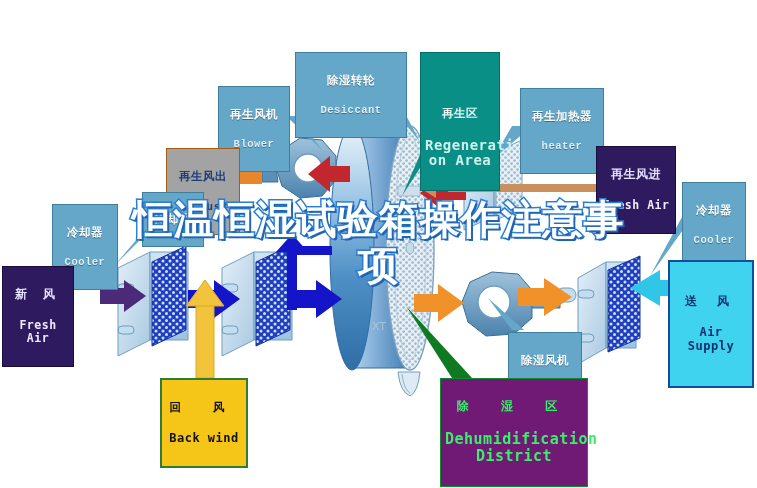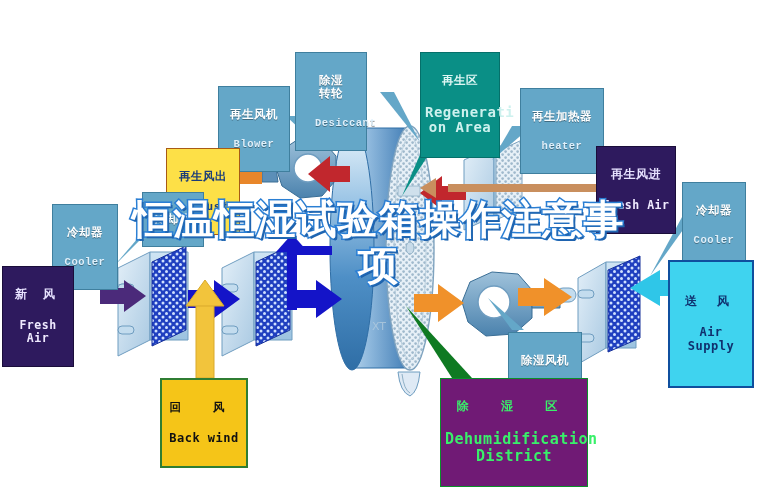--- a/index.html
+++ b/index.html
@@ -24,25 +24,25 @@
   .lbl .en{display:block;font-family:"DejaVu Sans Mono","Liberation Mono",monospace;font-weight:bold;}
 
   
   .sk{background:#64a7c8;border:1px solid #3f7f9e;color:#e8f6ff;
       text-shadow:0 1px 0 rgba(0,0,0,.35);}
   .sk .cn{color:#ffffff;font-size:11.5px;}
   .sk .en{color:#dff0fb;font-size:10.5px;font-family:Liberation Mono, monospace;}
 
   
   .teal{background:#0a8f86;border:1px solid #05706a;}
-  .teal .cn{color:#dff7f4;font-size:11.5px;}
+  .teal .cn{color:#dff7f4;font-size:11.5px;margin-top:33px;}
   .teal .en{color:#cdf1ee;font-size:14px;}
 
   
-  .orng{background:#fde047;border:1px solid #a85b15;}
+  .orng{background:#a3a3a3;border:1px solid #a85b15;}
   .orng .cn{color:#1b3d7a;font-size:11.5px;}
   .orng .en{color:#1b3d7a;font-size:11px;}
 
   
   .purp{background:#2e1a5e;border:1px solid #1a0d3a;text-align:center;}
   .purp .cn{color:#e7e2ff;font-size:12px;letter-spacing:6px;}
   .purp .en{color:#efeaff;font-size:11.5px;}
 
   
   .grn{background:#701a75;border:1px solid #0b8f2a;}
@@ -248,21 +248,21 @@
       <polygon points="286,116 296,116 322,150" fill="#64a7c8"></polygon>
       <polygon points="436,118 452,118 402,196" fill="#0a8f86"></polygon>
       <polygon points="512,126 532,126 492,160" fill="#64a7c8"></polygon>
       <polygon points="138,238 150,230 114,266" fill="#64a7c8"></polygon>
       <polygon points="688,206 700,206 650,276" fill="#64a7c8"></polygon>
       <polygon points="512,330 524,330 488,298" fill="#64a7c8"></polygon>
       <polygon points="452,378 472,378 406,306" fill="#0f7a22"></polygon>
     </g>
   </svg>
 
-  <div class="lbl sk" style="left:295px;top:52px;width:72px;padding:3px 19px;">
+  <div class="lbl sk" style="left:295px;top:52px;width:112px;padding:3px 19px;">
     <span class="cn">除湿转轮</span>
     <span class="en">Desiccant</span>
   </div>
 
   <div class="lbl sk" style="left:218px;top:86px;width:72px;padding:3px 4px;">
     <span class="cn">再生风机</span>
     <span class="en">Blower</span>
   </div>
 
   <div class="lbl teal" style="left:420px;top:52px;width:80px;padding:3px 4px;">

